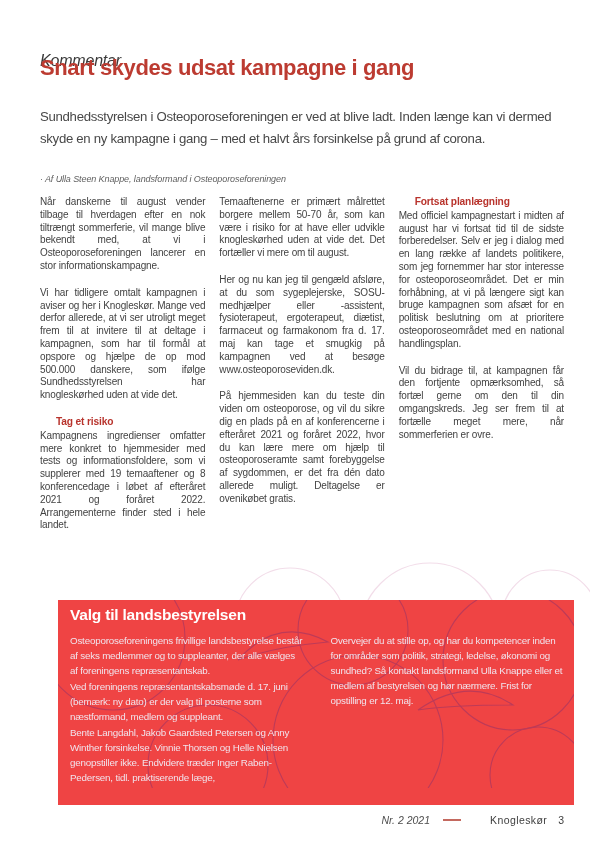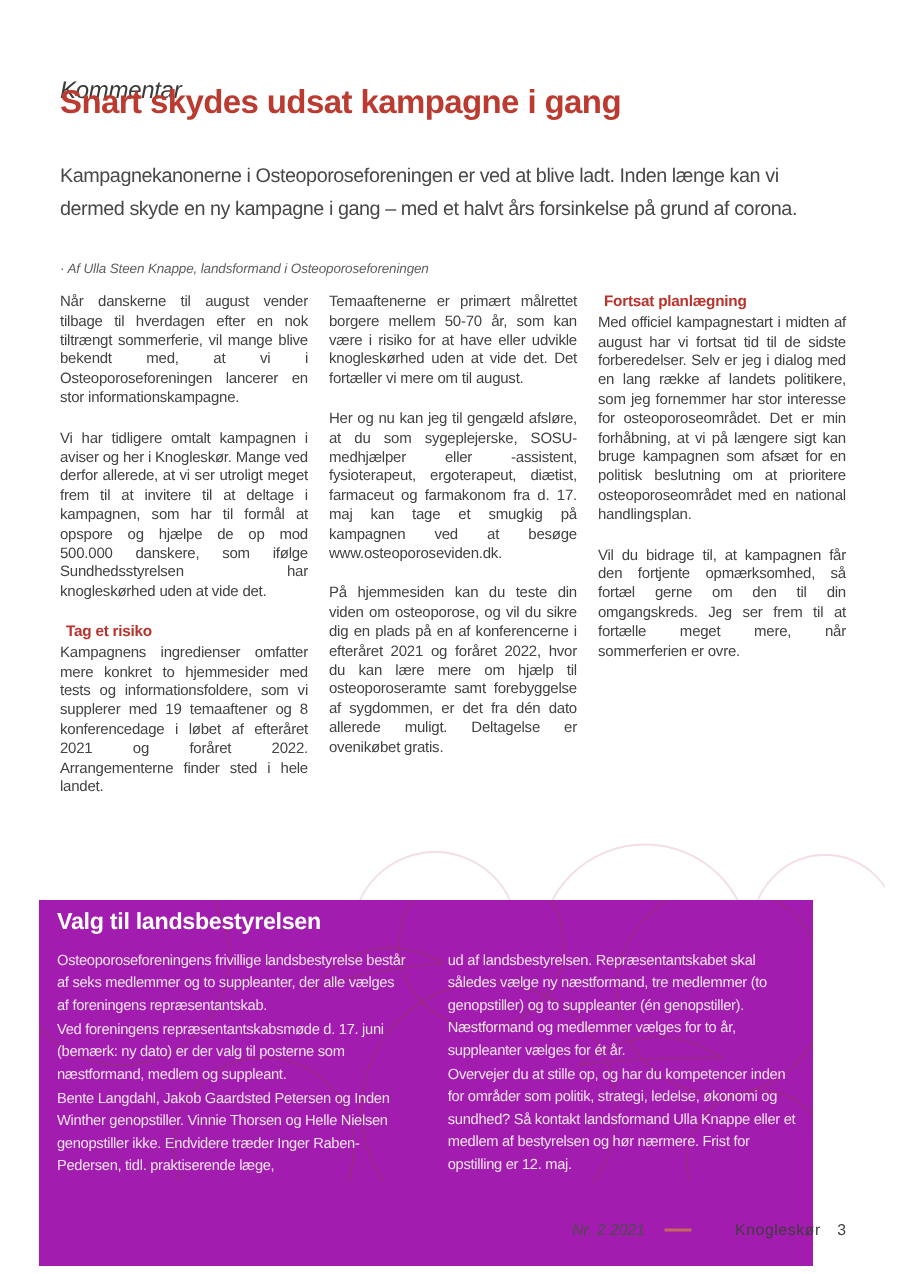--- a/index.html
+++ b/index.html
@@ -38,28 +38,28 @@
   }
   .col{
     flex:1;min-width:0;
     font-size:10px;line-height:12.8px;
     color:#424242;text-align:justify;
     letter-spacing:-0.15px;
   }
   .col p{margin:0 0 14px 0;}
   .col p:last-child{margin-bottom:0;}
   .subhead{
-    margin:0 0 1px 4px;
+    margin:0 0 1px 16px;
     font-size:10.2px;font-weight:bold;
     color:#b8332c;text-align:left;
   }
   
   .infobox{
-    position:absolute;left:26px;top:600px;width:516px;height:244px;
-    background:#a21caf;
+    position:absolute;left:58px;top:600px;width:516px;height:205px;
+    background:#ef4444;
     box-sizing:border-box;
     padding:6px 11px 0 12px;
     overflow:hidden;
   }
   .infobox-swirls{position:absolute;left:0;top:0;width:516px;height:188px;pointer-events:none;}
   .page-swirls{position:absolute;left:230px;top:548px;width:360px;height:60px;pointer-events:none;}
   .infobox-title{
     position:relative;
     margin:0 0 9px 0;
     font-size:15.5px;font-weight:bold;
@@ -83,21 +83,21 @@
   .footer-magazine{letter-spacing:0.4px;margin-left:16px;}
   .footer-page{margin-left:11px;}
 </style>
 </head>
 <body>
 
 <div class="page">
 
   <div class="kicker">Kommentar</div>
   <h1 class="title" style="margin:0;">Snart skydes udsat kampagne i gang</h1>
-  <div class="standfirst">Kampagnekanonerne i Osteoporoseforeningen er ved at blive ladt. Inden længe kan vi dermed skyde en ny kampagne i gang – med et halvt års forsinkelse på grund af corona.</div>
+  <div class="standfirst">Sundhedsstyrelsen i Osteoporoseforeningen er ved at blive ladt. Inden længe kan vi dermed skyde en ny kampagne i gang – med et halvt års forsinkelse på grund af corona.</div>
   <div class="byline">· Af Ulla Steen Knappe, landsformand i Osteoporoseforeningen</div>
 
   <div class="columns">
     <div class="col">
       <p>Når danskerne til august vender tilbage til hverdagen efter en nok tiltrængt sommerferie, vil mange blive bekendt med, at vi i Osteoporoseforeningen lancerer en stor informationskampagne.</p>
       <p>Vi har tidligere omtalt kampagnen i aviser og her i Knogleskør. Mange ved derfor allerede, at vi ser utroligt meget frem til at invitere til at deltage i kampagnen, som har til formål at opspore og hjælpe de op mod 500.000 danskere, som ifølge Sundhedsstyrelsen har knogleskørhed uden at vide det.</p>
       <h3 class="subhead">Tag et risiko</h3>
       <p>Kampagnens ingredienser omfatter mere konkret to hjemmesider med tests og informationsfoldere, som vi supplerer med 19 temaaftener og 8 konferencedage i løbet af efteråret 2021 og foråret 2022. Arrangementerne finder sted i hele landet.</p>
     </div>
     <div class="col">
@@ -131,24 +131,23 @@
         <circle cx="480" cy="175" r="48"></circle>
         <path d="M180 60 q40 -45 90 -18 q-55 5 -90 18z"></path>
         <path d="M360 110 q50 -35 95 -5 q-60 0 -95 5z"></path>
       </g>
     </svg>
     <h2 class="infobox-title">Valg til landsbestyrelsen</h2>
     <div class="infobox-cols">
       <div class="infobox-col">
         <p>Osteoporoseforeningens frivillige landsbestyrelse består af seks medlemmer og to suppleanter, der alle vælges af foreningens repræsentantskab.</p>
         <p>Ved foreningens repræsentantskabsmøde d. 17. juni (bemærk: ny dato) er der valg til posterne som næstformand, medlem og suppleant.</p>
-        <p>Bente Langdahl, Jakob Gaardsted Petersen og Inden Winther genopstiller. Vinnie Thorsen og Helle Nielsen genopstiller ikke. Endvidere træder Inger Raben-Pedersen, tidl. praktiserende læge,</p>
+        <p>Bente Langdahl, Jakob Gaardsted Petersen og Anny Winther forsinkelse. Vinnie Thorsen og Helle Nielsen genopstiller ikke. Endvidere træder Inger Raben-Pedersen, tidl. praktiserende læge,</p>
       </div>
       <div class="infobox-col">
-        <p>ud af landsbestyrelsen. Repræsentantskabet skal således vælge ny næstformand, tre medlemmer (to genopstiller) og to suppleanter (én genopstiller). Næstformand og medlemmer vælges for to år, suppleanter vælges for ét år.</p>
         <p>Overvejer du at stille op, og har du kompetencer inden for områder som politik, strategi, ledelse, økonomi og sundhed? Så kontakt landsformand Ulla Knappe eller et medlem af bestyrelsen og hør nærmere. Frist for opstilling er 12. maj.</p>
       </div>
     </div>
   </div>
 
   <div class="footer">
     <span class="footer-issue">Nr. 2 2021</span>
     <span class="footer-rule"></span>
     <span class="footer-magazine">Knogleskør</span>
     <span class="footer-page">3</span>

